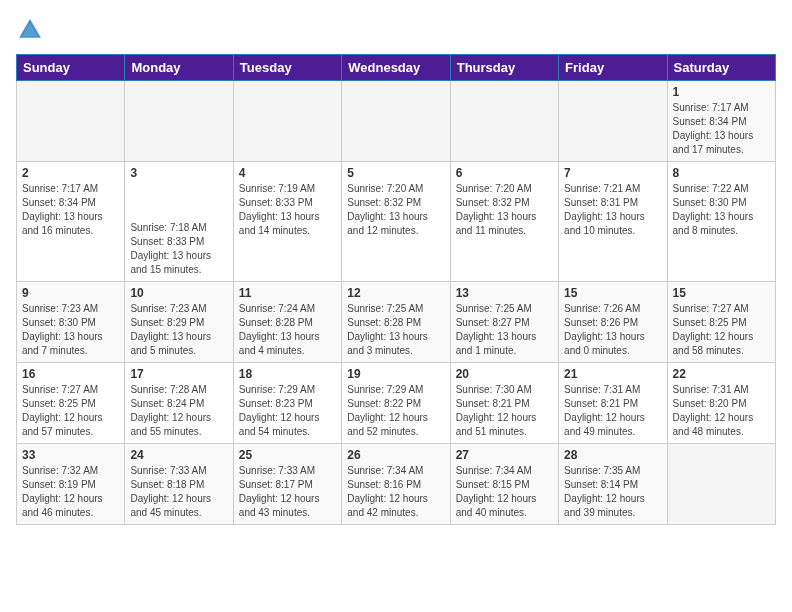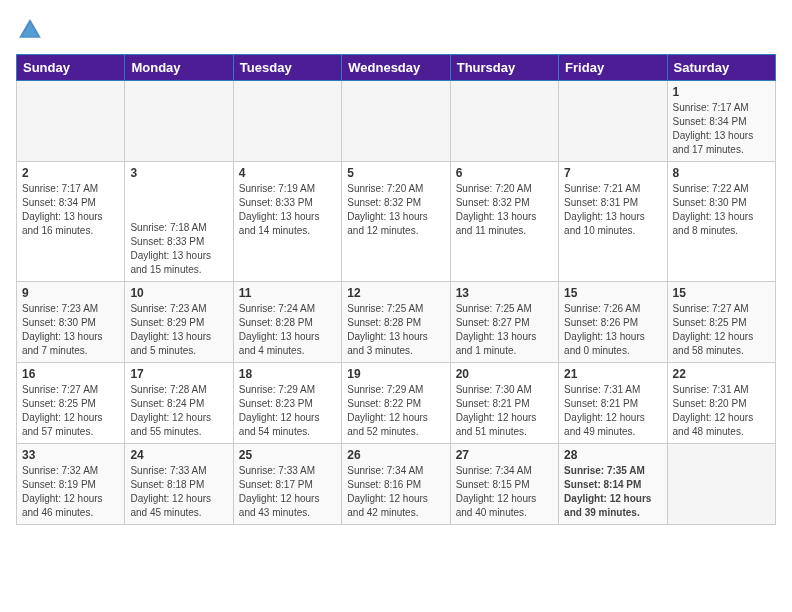--- a/index.html
+++ b/index.html
@@ -319,21 +319,21 @@
         </td>
         <td>
           <span class="day-num">27</span>
           <div class="day-info" style="white-space: pre-line;">Sunrise: 7:34 AM
 Sunset: 8:15 PM
 Daylight: 12 hours
 and 40 minutes.</div>
         </td>
         <td>
           <span class="day-num">28</span>
-          <div class="day-info" style="white-space: pre-line; font-weight: bold;">Sunrise: 7:35 AM
+          <div class="day-info" style="white-space: pre-line;">Sunrise: 7:35 AM
 Sunset: 8:14 PM
 Daylight: 12 hours
 and 39 minutes.</div>
         </td>
         <td class="empty"></td>
       </tr>
     </tbody>
 </table>
 
 </body></html>

